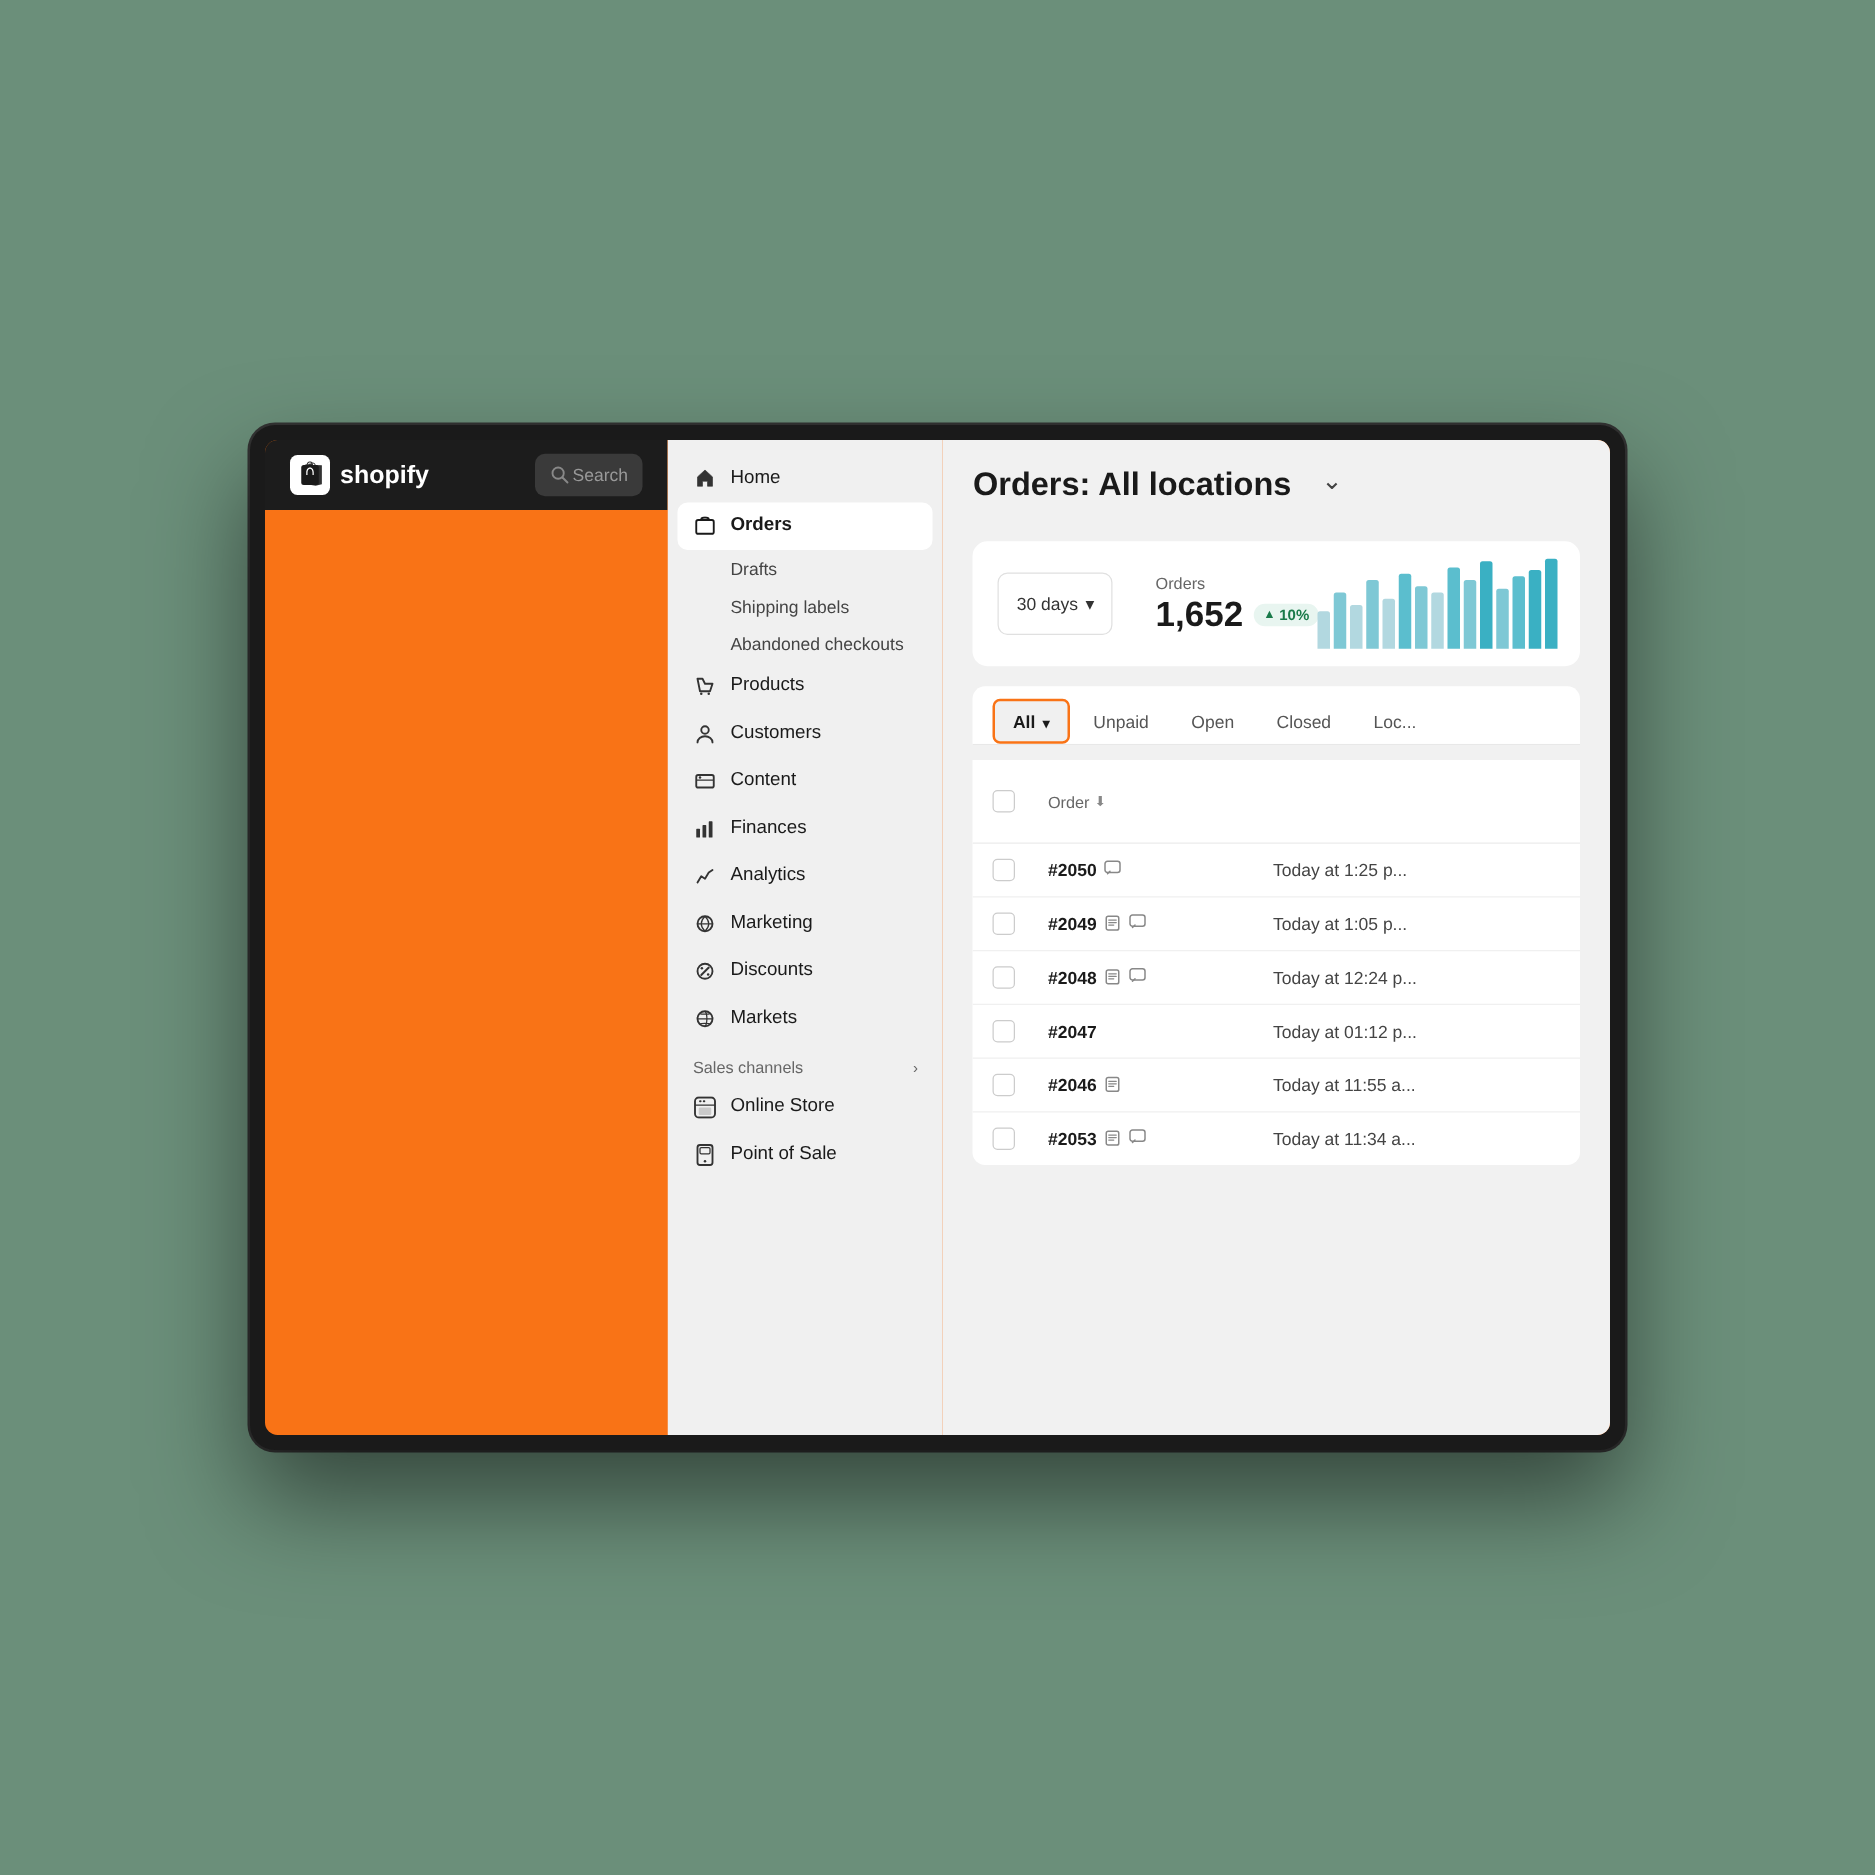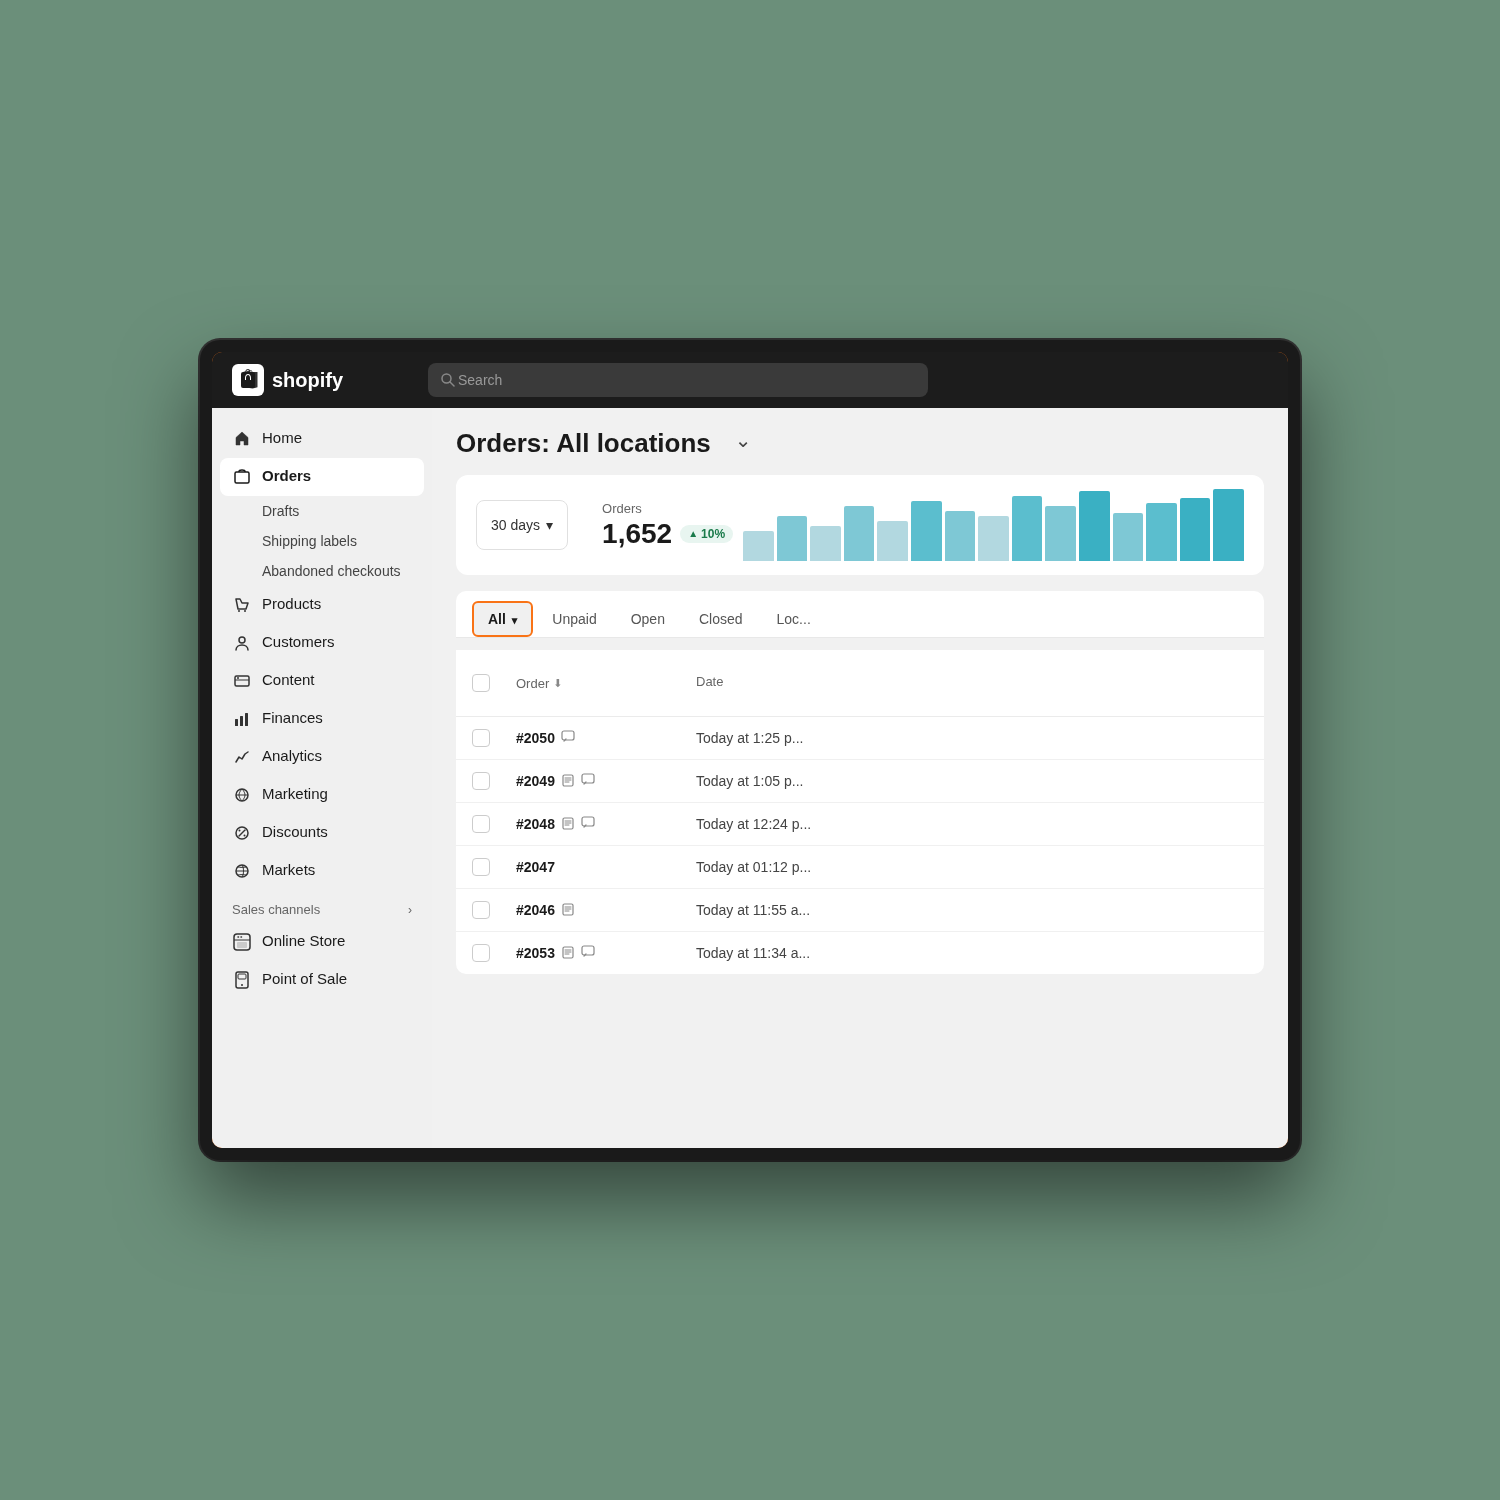--- a/index.html
+++ b/index.html
@@ -35,21 +35,20 @@
       overflow: hidden;
     }
 
     .screen-inner {
       width: 100%;
       height: 100%;
       background: #f97316;
       border-radius: 10px;
       overflow: hidden;
       display: flex;
-      flex-direction: column;
     }
 
     
     .titlebar {
       background: #1c1c1c;
       height: 56px;
       display: flex;
       align-items: center;
       padding: 0 20px;
       gap: 16px;
@@ -170,21 +169,21 @@
       flex: 1;
       background: #f1f1f1;
       padding: 20px 24px;
       overflow: hidden;
     }
 
     .page-header {
       display: flex;
       align-items: flex-start;
       gap: 24px;
-      margin-bottom: 16px;
+      margin-bottom: 30px;
     }
 
     .page-title {
       font-size: 26px;
       font-weight: 700;
       color: #1a1a1a;
     }
 
     .dropdown-chevron {
       font-size: 20px;
@@ -620,23 +619,20 @@
           <div class="orders-table">
 
             <div class="table-header">
               <div>
                 <div class="checkbox"></div>
               </div>
               <div class="col-order">
                 <span>Order</span>
                 <span class="sort-arrow">⬇</span>
               </div>
-              <div>
-                <span>Date</span>
-              </div>
             </div>
 
             <div id="table-body">
                 <div class="table-row">
                   <div>
                     <div class="checkbox"></div>
                   </div>
                   <div class="order-cell">
                     <span>#2050</span>
                     <span class="order-icon"><svg width="14" height="14" viewBox="0 0 14 14" fill="none">

